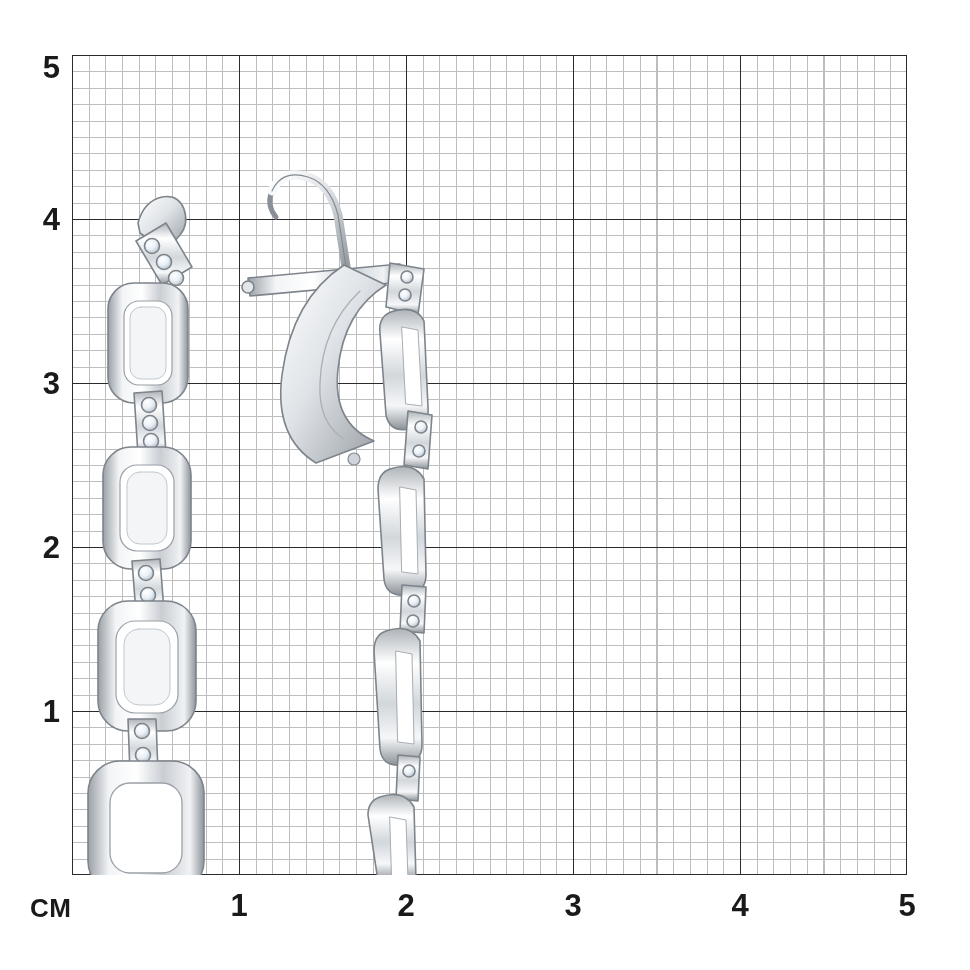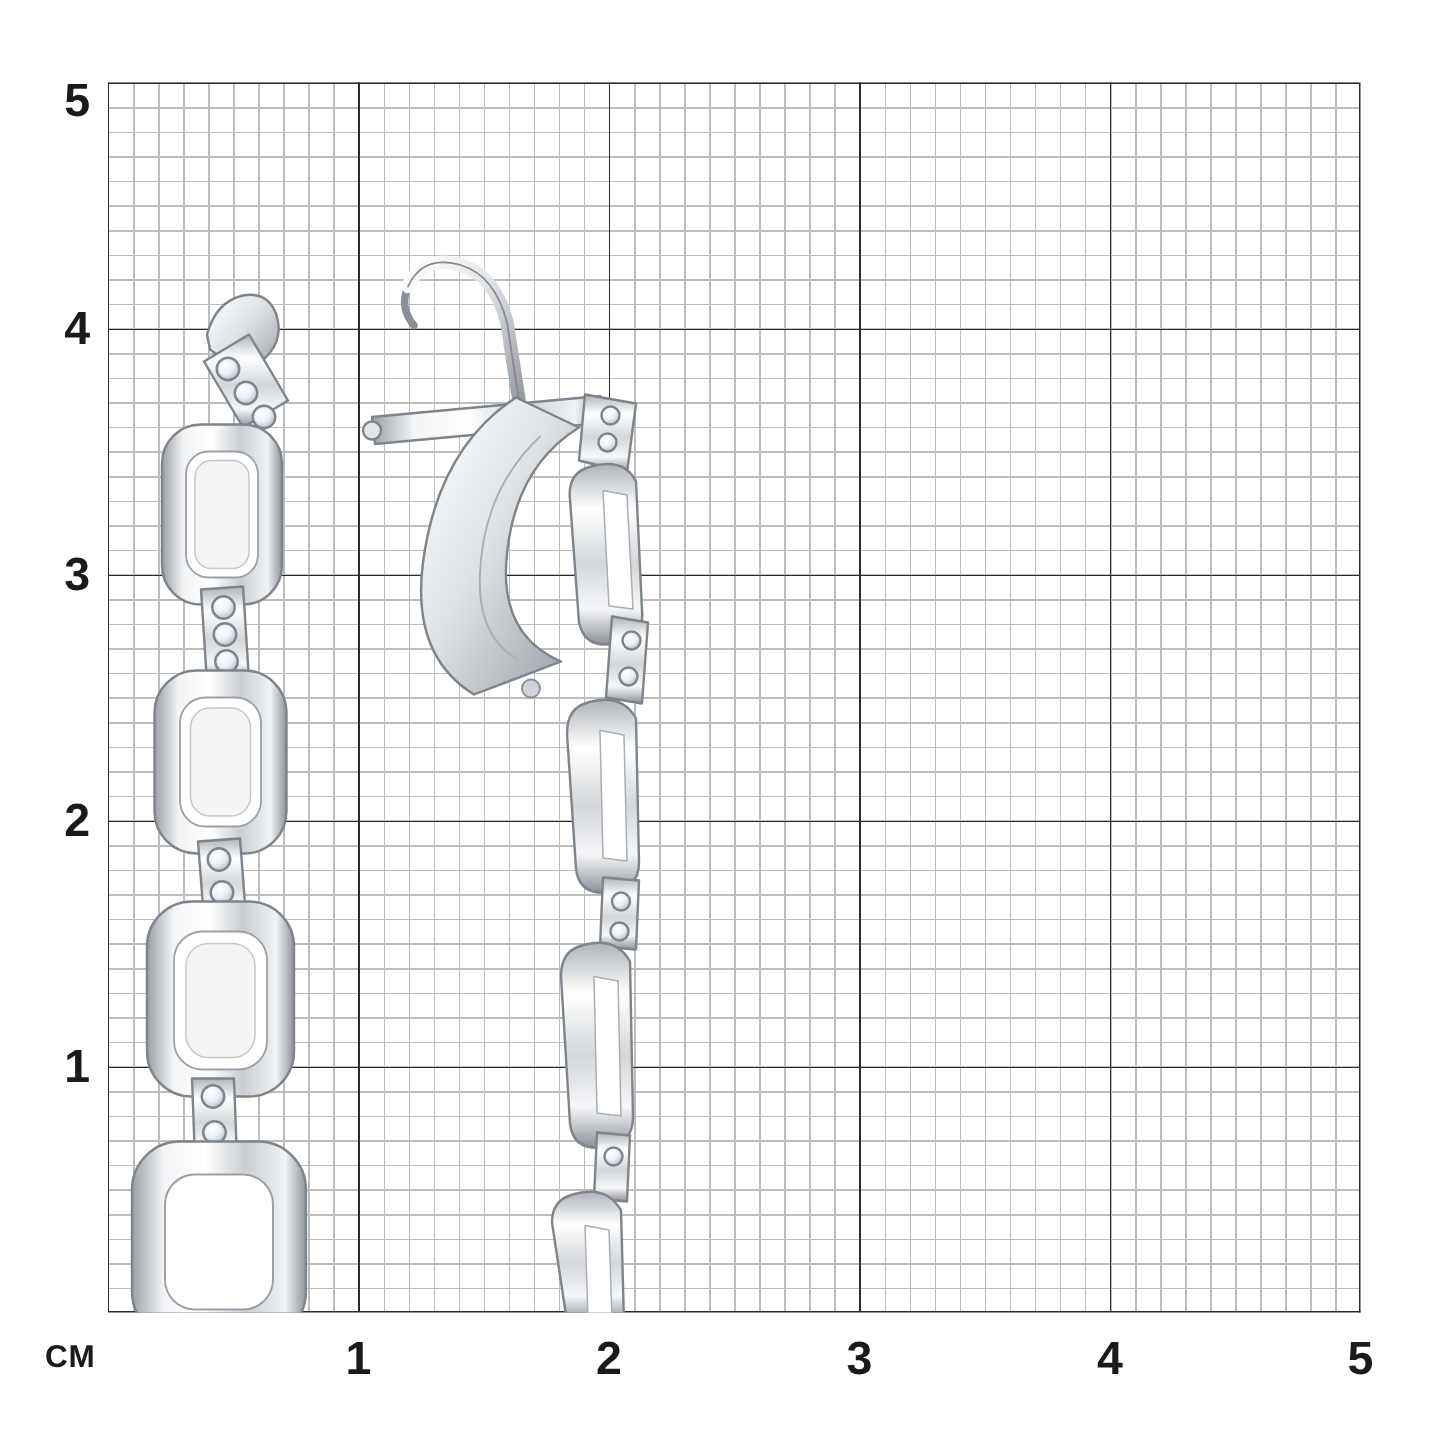--- a/index.html
+++ b/index.html
@@ -53,21 +53,21 @@
     line-height: 1;
   }
   .y-label { right: 0; transform: translateY(-50%); text-align: right; width: 40px; }
   .x-label { transform: translateX(-50%); }
   #y-axis { position: absolute; left: 0; top: 55px; width: 60px; height: 820px; }
   #x-axis { position: absolute; left: 72px; top: 890px; width: 835px; height: 40px; }
   #cm-unit {
     position: absolute;
     left: 30px;
     top: 893px;
-    font-size: 21px;
+    font-size: 26px;
     font-weight: 700;
     color: #1a1a1a;
     letter-spacing: 0.5px;
   }
 
   
   #product {
     position: absolute;
     left: 72px;
     top: 55px;

